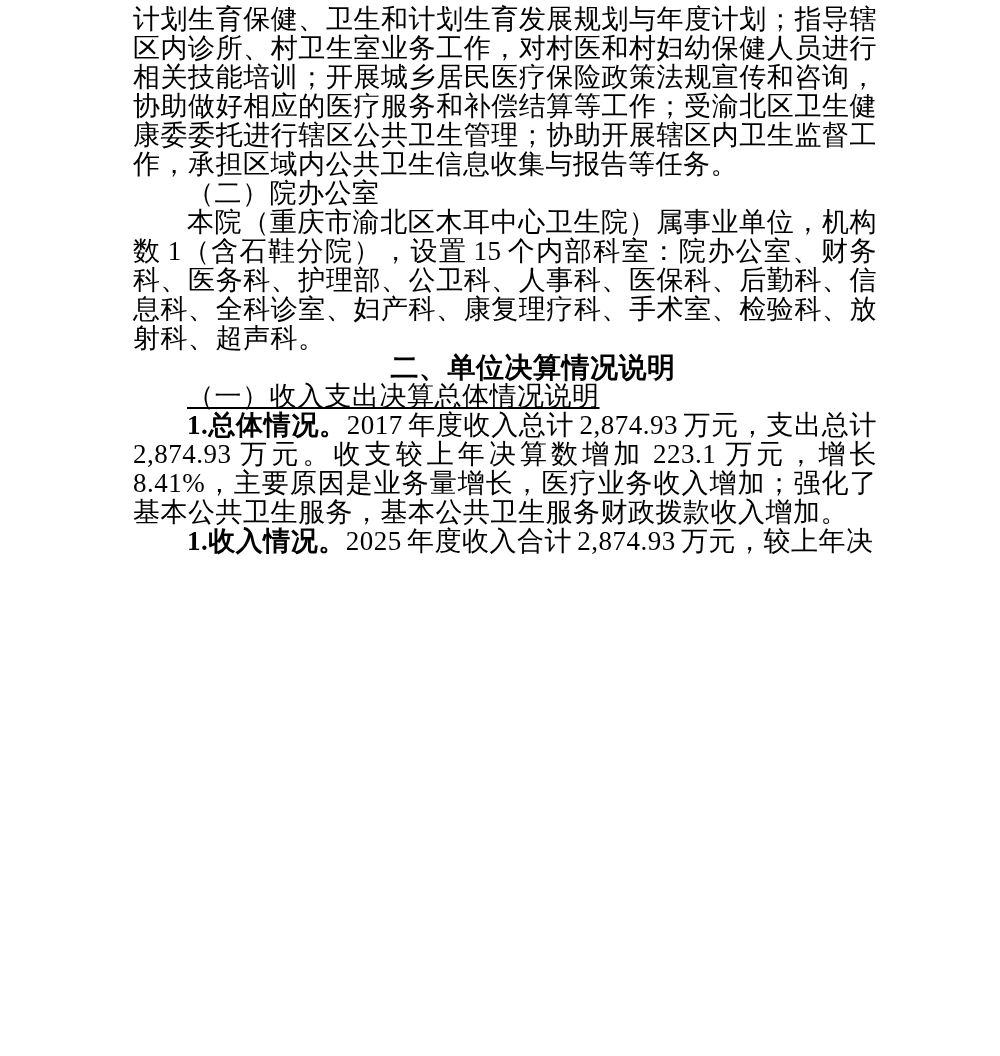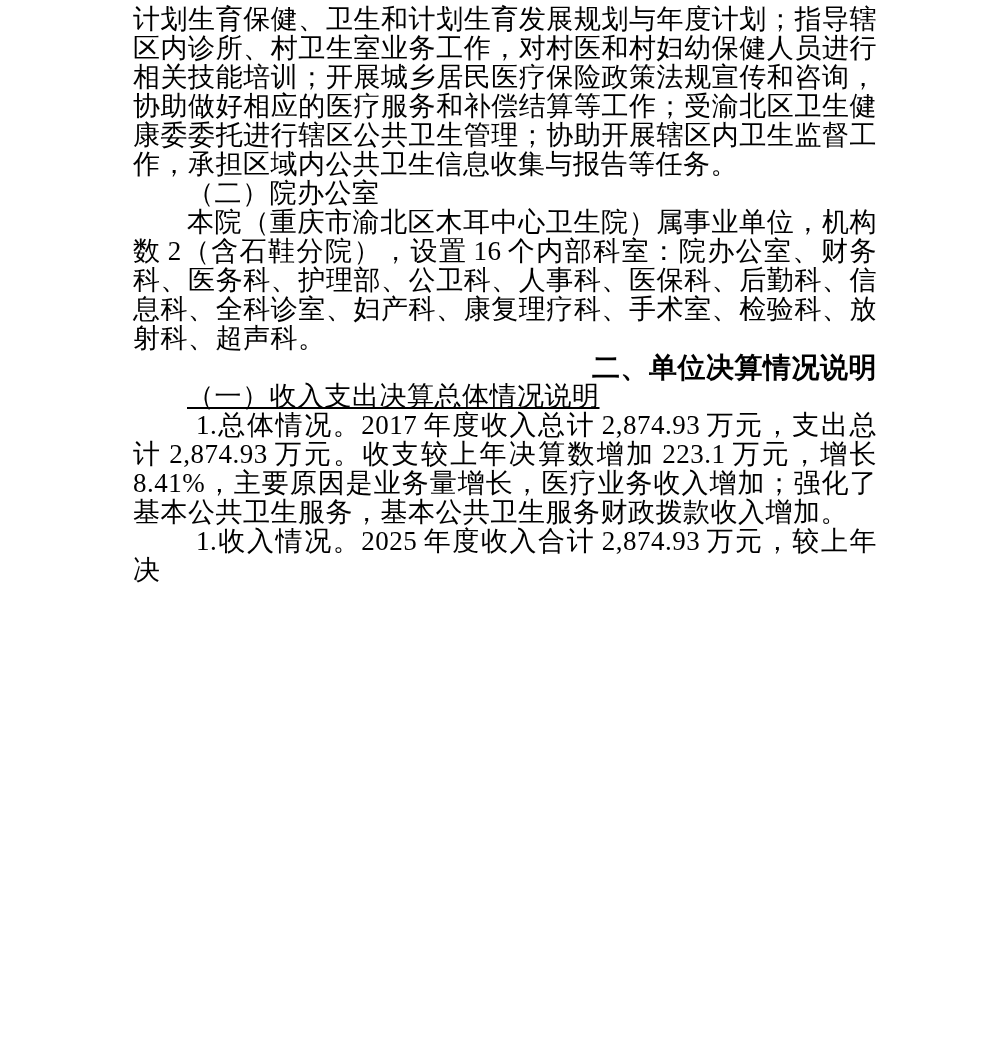--- a/index.html
+++ b/index.html
@@ -31,42 +31,41 @@
     text-align: justify;
     text-indent: 2em;
   }
   .para.no-indent {
     text-indent: 0;
   }
   .heading-hei {
     font-family: "Liberation Sans", "DejaVu Sans", sans-serif;
     font-weight: 700;
     font-size: 28px;
-    text-align: right;
+    text-align: center;
   }
   .heading-kai {
     text-align: left;
     text-decoration: underline;
   }
   .lead-bold {
-    font-weight: 400;
-    margin-left: 9px;
+    font-weight: 700;
   }
 </style>
 </head>
 <body>
 
 <div class="page">
 
   <p class="para no-indent">计划生育保健、卫生和计划生育发展规划与年度计划；指导辖区内诊所、村卫生室业务工作，对村医和村妇幼保健人员进行相关技能培训；开展城乡居民医疗保险政策法规宣传和咨询，协助做好相应的医疗服务和补偿结算等工作；受渝北区卫生健康委委托进行辖区公共卫生管理；协助开展辖区内卫生监督工作，承担区域内公共卫生信息收集与报告等任务。</p>
 
 
   <p class="para">（二）院办公室</p>
 
-  <p class="para">本院（重庆市渝北区木耳中心卫生院）属事业单位，机构数 2（含石鞋分院），设置 16 个内部科室：院办公室、财务科、医务科、护理部、公卫科、人事科、医保科、后勤科、信息科、全科诊室、妇产科、康复理疗科、手术室、检验科、放射科、超声科。</p>
+  <p class="para">本院（重庆市渝北区木耳中心卫生院）属事业单位，机构数 1（含石鞋分院），设置 15 个内部科室：院办公室、财务科、医务科、护理部、公卫科、人事科、医保科、后勤科、信息科、全科诊室、妇产科、康复理疗科、手术室、检验科、放射科、超声科。</p>
 
   <p class="para heading-hei">二、单位决算情况说明</p>
 
   <p class="para heading-kai">（一）收入支出决算总体情况说明</p>
 
   <p class="para"><span class="lead-bold">1.总体情况。</span><span>2017 年度收入总计 2,874.93 万元，支出总计 2,874.93 万元。收支较上年决算数增加 223.1 万元，增长 8.41%，主要原因是业务量增长，医疗业务收入增加；强化了基本公共卫生服务，基本公共卫生服务财政拨款收入增加。</span></p>
 
   <p class="para"><span class="lead-bold">1.收入情况。</span><span>2025 年度收入合计 2,874.93 万元，较上年决</span></p>
 
 </div>

